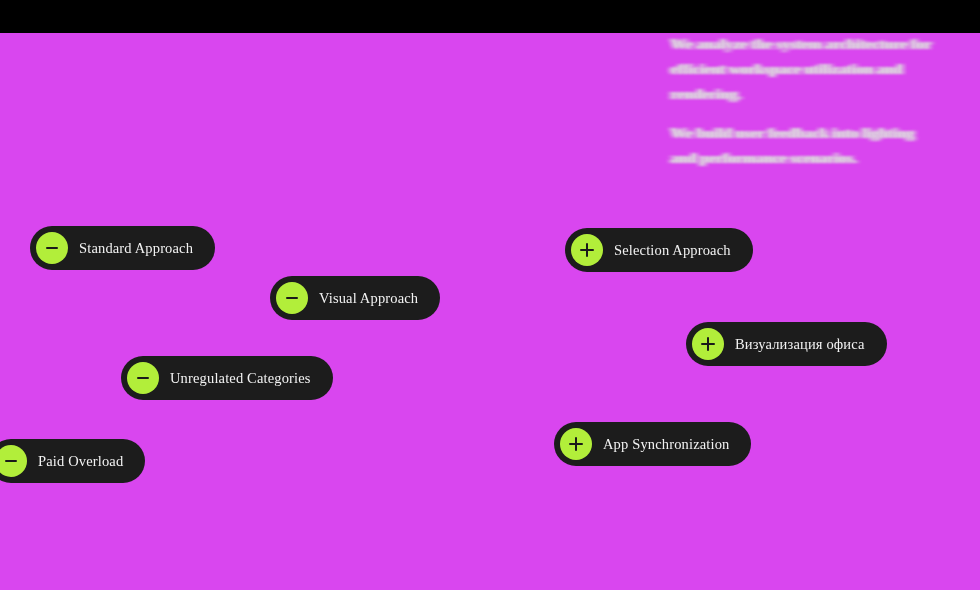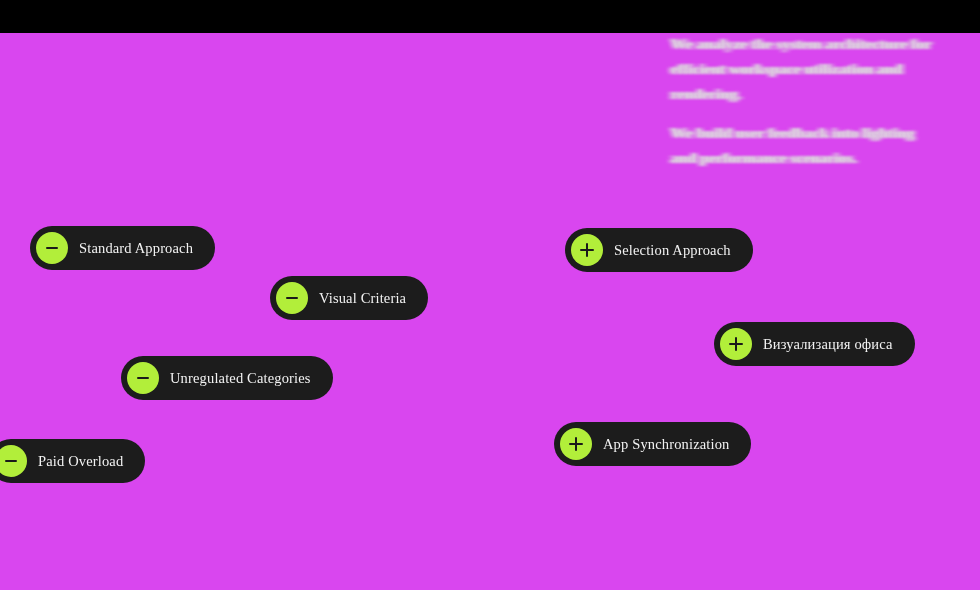--- a/index.html
+++ b/index.html
@@ -95,21 +95,21 @@
     </span>
     <span class="pill-label">Standard Approach</span>
   </div>
 
   <div class="pill" style="left:270px; top:243px;">
     <span class="pill-icon">
       <svg width="18" height="18" viewBox="0 0 18 18">
         <rect x="3" y="8" width="12" height="2" rx="1" fill="#1a1a1a"></rect>
       </svg>
     </span>
-    <span class="pill-label">Visual Criteria</span>
+    <span class="pill-label">Visual Approach</span>
   </div>
 
   <div class="pill" style="left:121px; top:323px;text-align:right;">
     <span class="pill-icon">
       <svg width="18" height="18" viewBox="0 0 18 18">
         <rect x="3" y="8" width="12" height="2" rx="1" fill="#1a1a1a"></rect>
       </svg>
     </span>
     <span class="pill-label">Unregulated Categories</span>
   </div>
@@ -126,21 +126,21 @@
   <div class="pill" style="left:565px; top:195px;">
     <span class="pill-icon">
       <svg width="20" height="20" viewBox="0 0 20 20">
         <rect x="3" y="9" width="14" height="2" rx="1" fill="#1a1a1a"></rect>
         <rect x="9" y="3" width="2" height="14" rx="1" fill="#1a1a1a"></rect>
       </svg>
     </span>
     <span class="pill-label">Selection Approach</span>
   </div>
 
-  <div class="pill" style="left:714px; top:289px;">
+  <div class="pill" style="left:686px; top:289px;">
     <span class="pill-icon">
       <svg width="20" height="20" viewBox="0 0 20 20">
         <rect x="3" y="9" width="14" height="2" rx="1" fill="#1a1a1a"></rect>
         <rect x="9" y="3" width="2" height="14" rx="1" fill="#1a1a1a"></rect>
       </svg>
     </span>
     <span class="pill-label">Визуализация офиса</span>
   </div>
 
   <div class="pill" style="left:554px; top:389px;">

